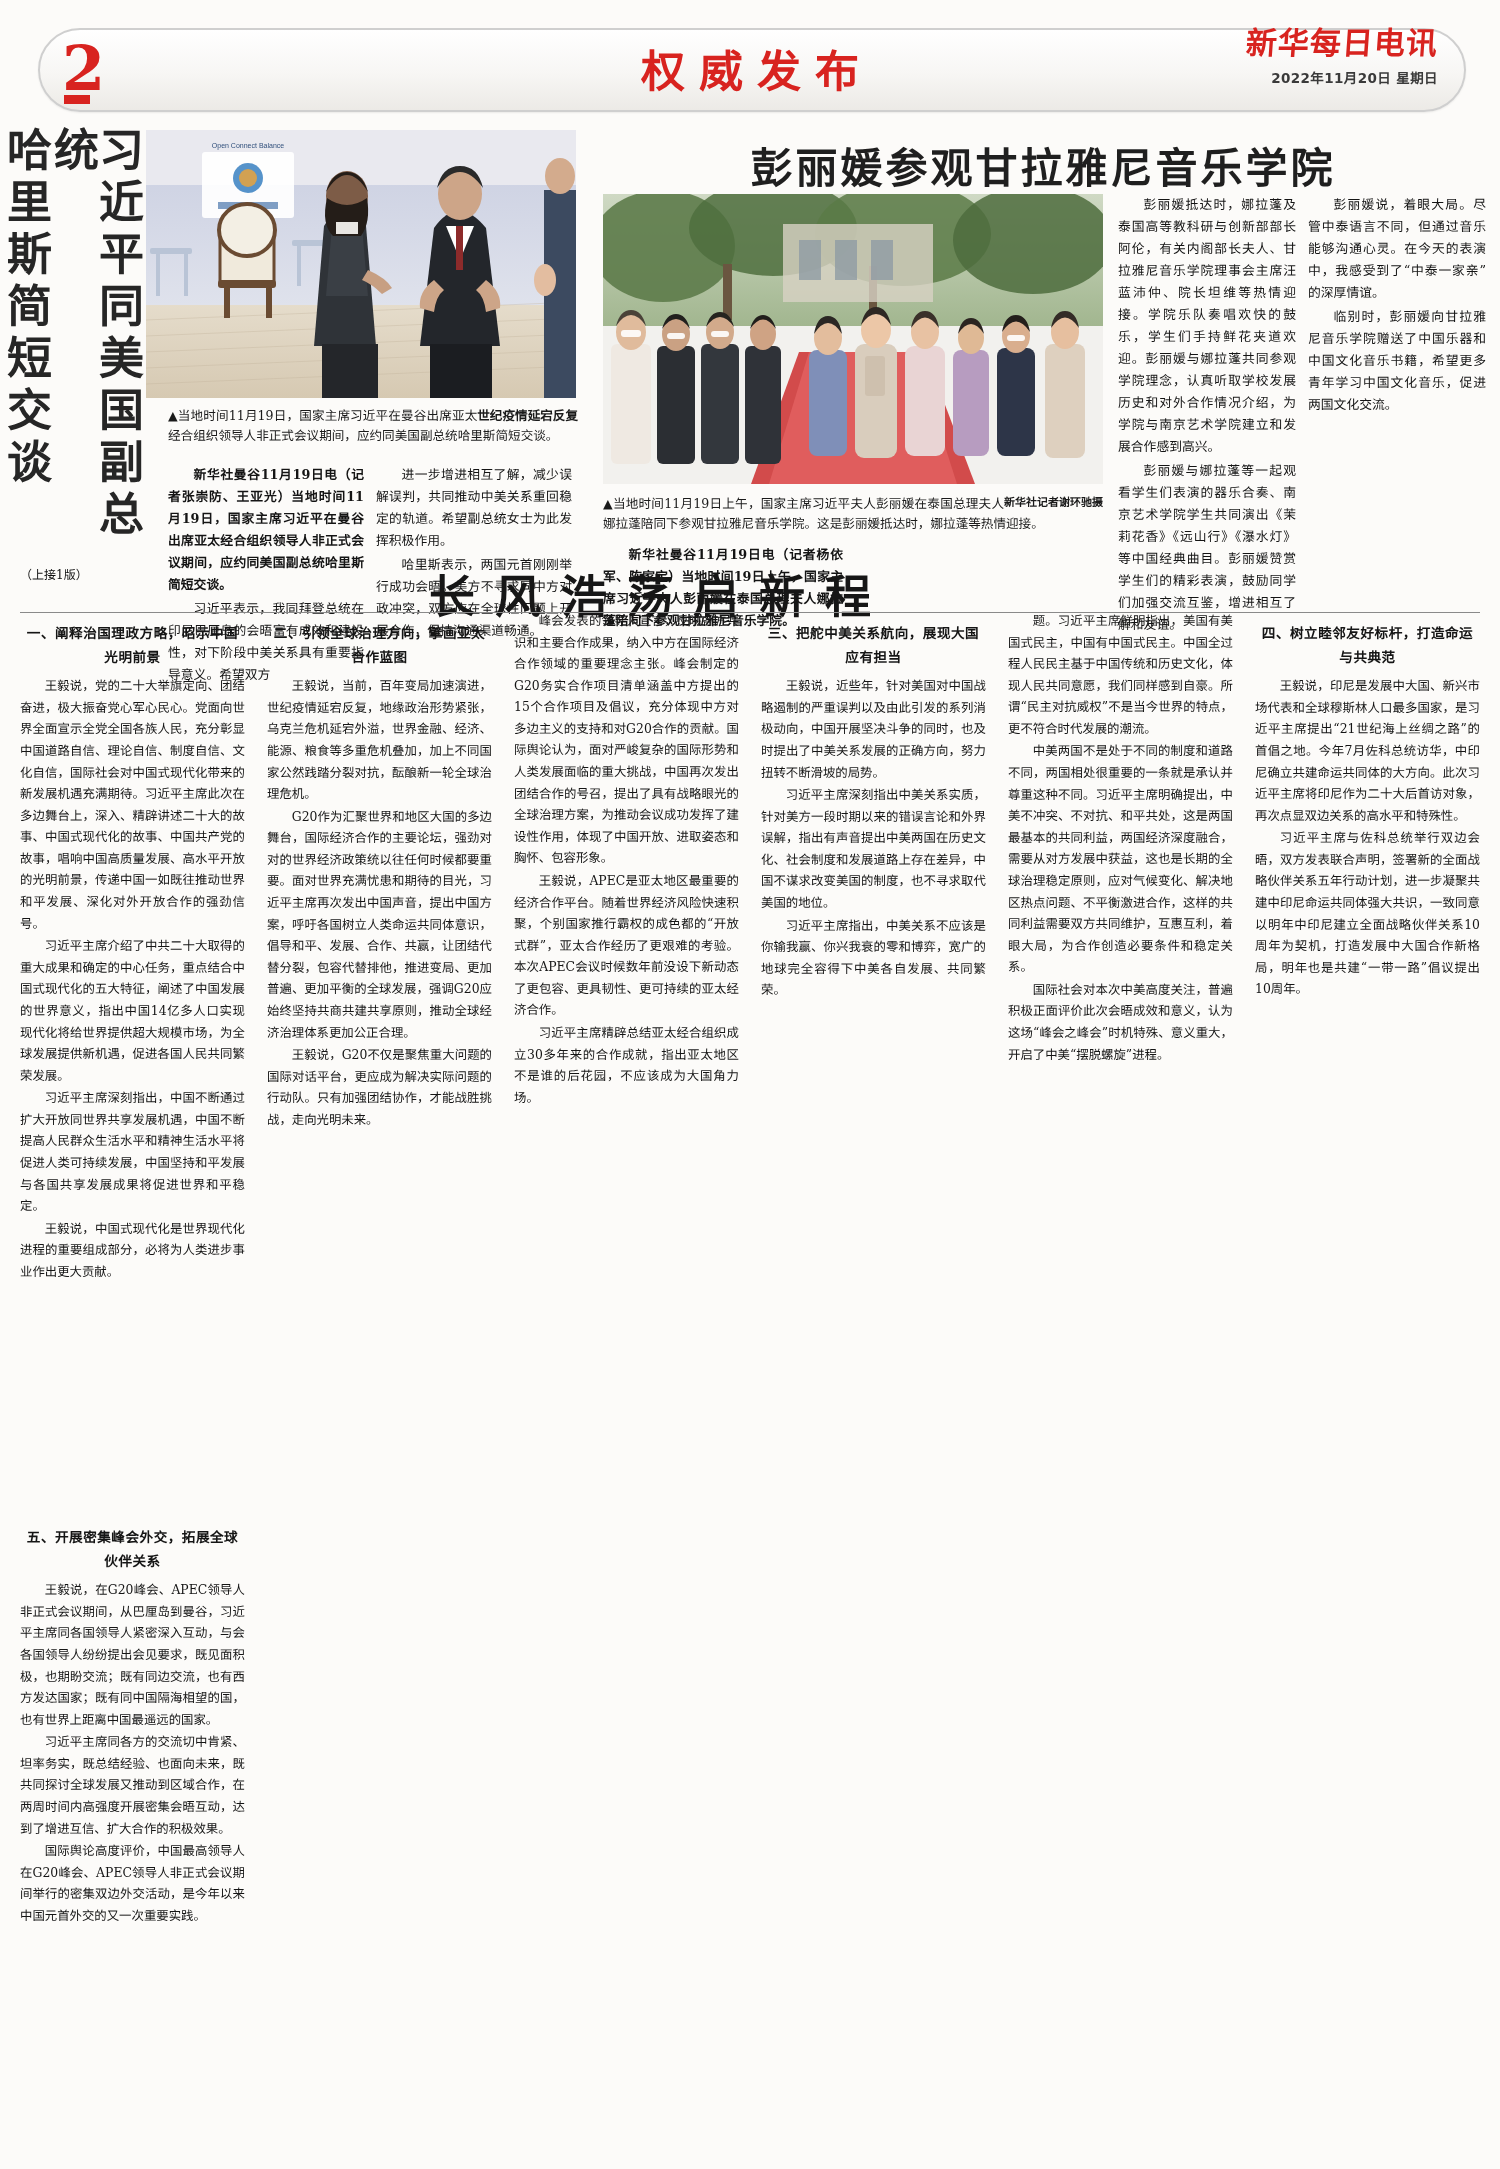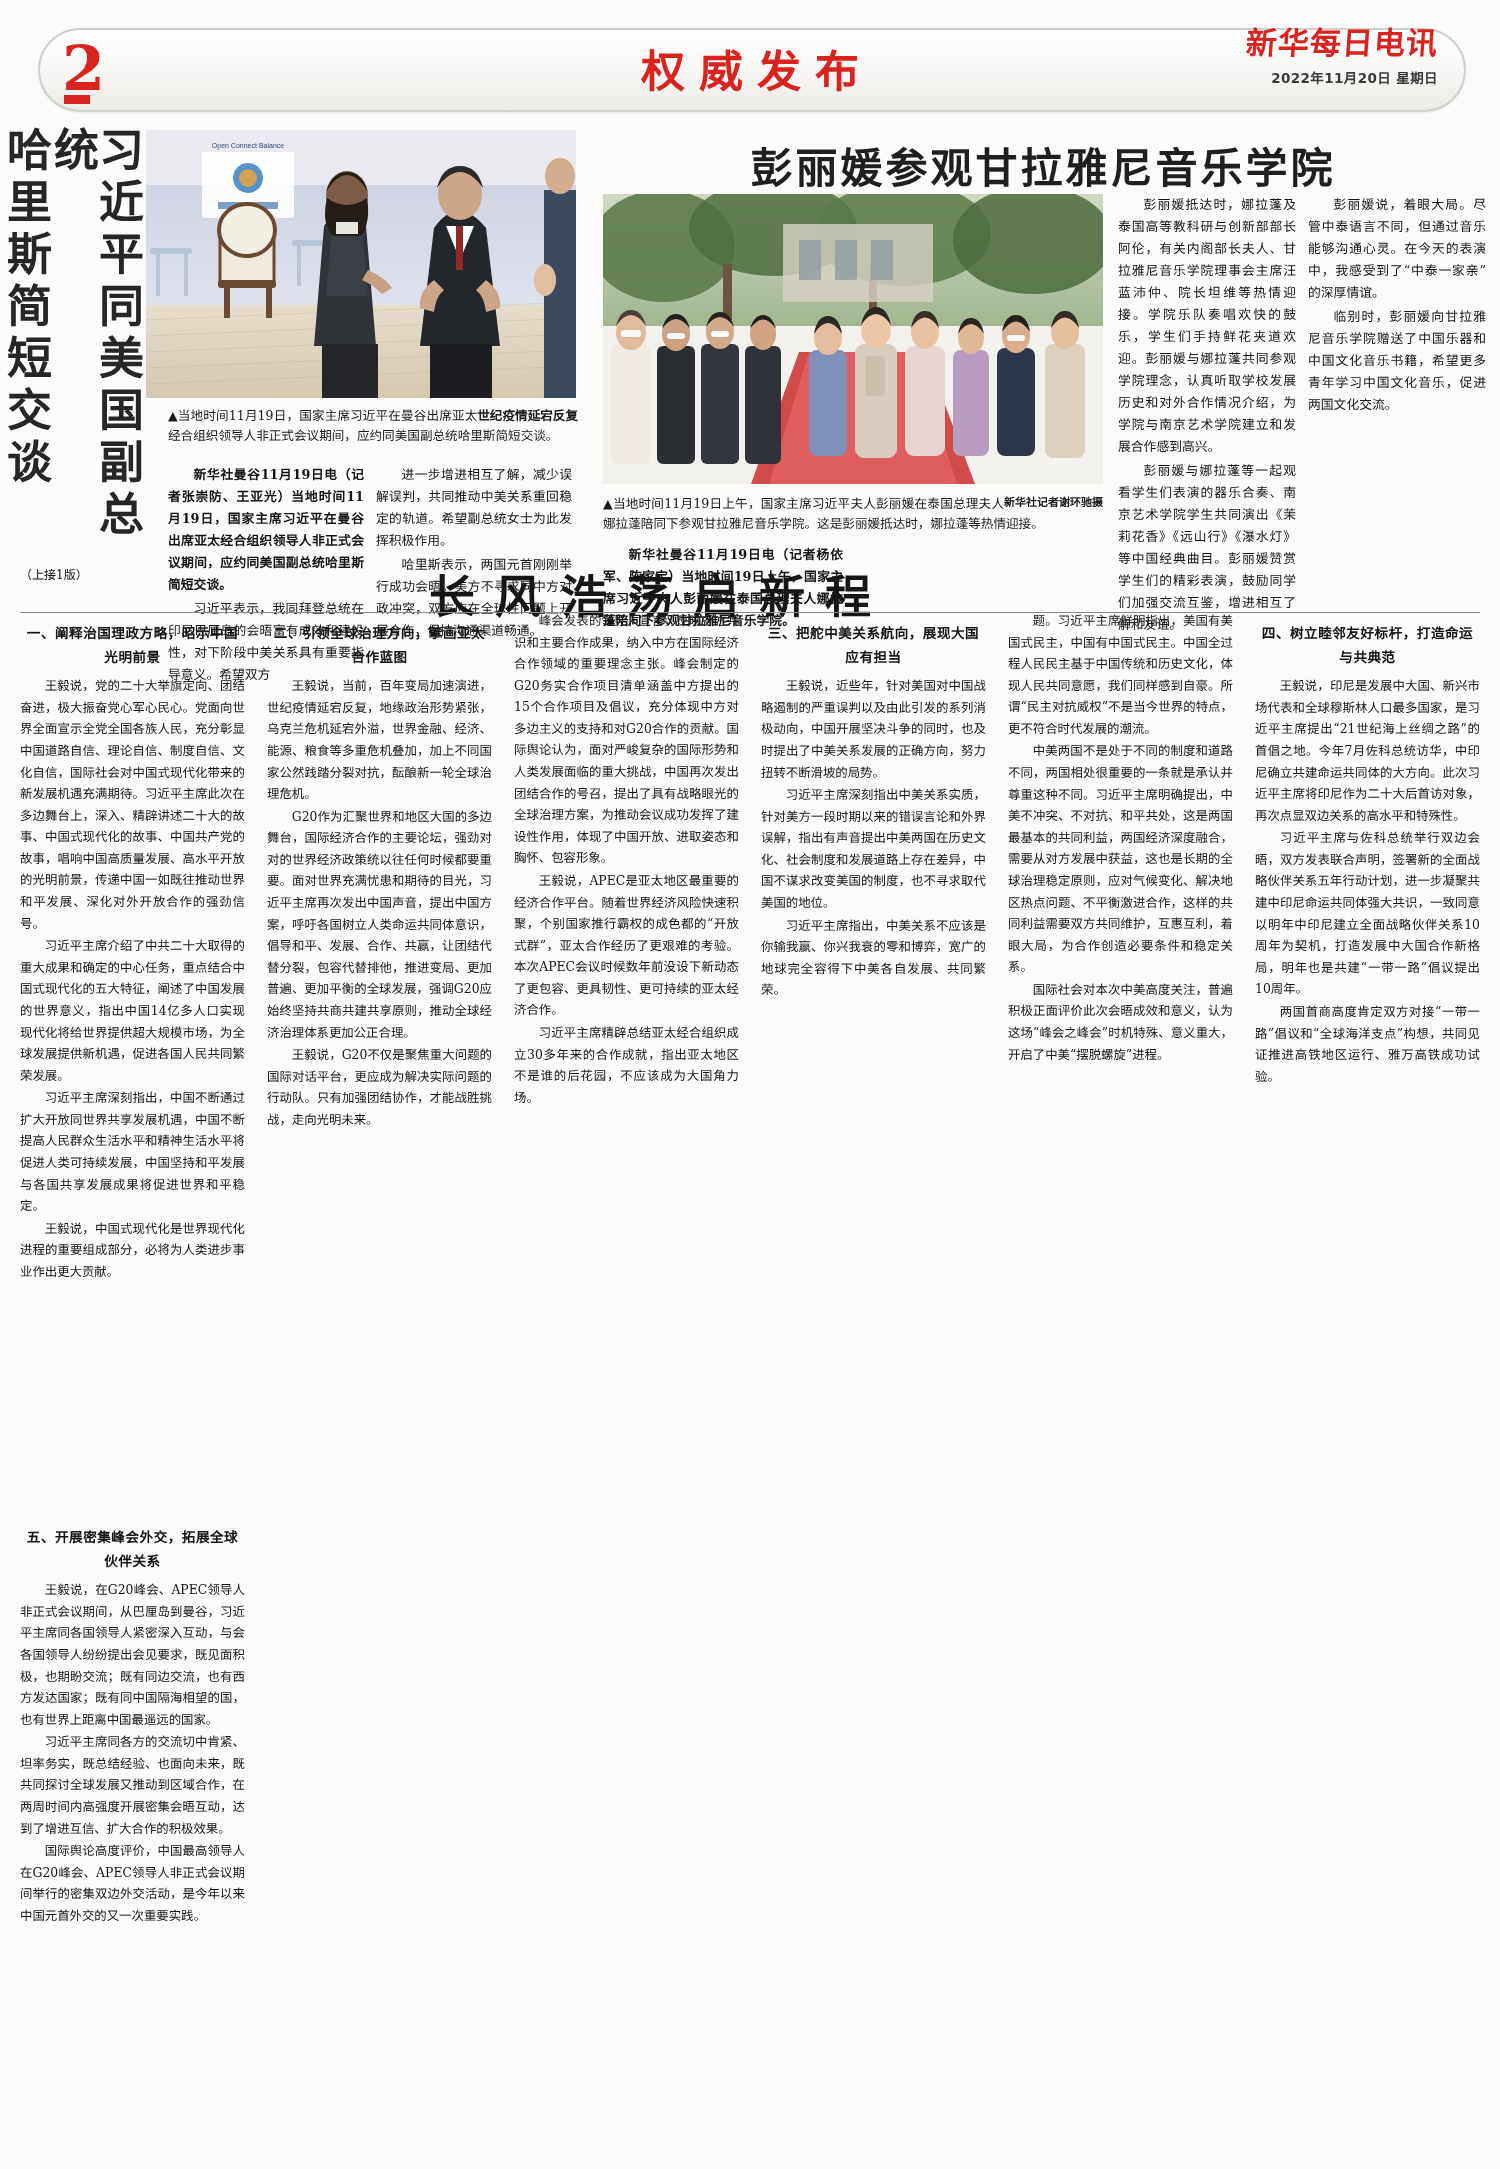--- a/index.html
+++ b/index.html
@@ -387,21 +387,20 @@
     <div class="bcol">
       <p>题。习近平主席鲜明指出，美国有美国式民主，中国有中国式民主。中国全过程人民民主基于中国传统和历史文化，体现人民共同意愿，我们同样感到自豪。所谓“民主对抗威权”不是当今世界的特点，更不符合时代发展的潮流。</p>
       <p>中美两国不是处于不同的制度和道路不同，两国相处很重要的一条就是承认并尊重这种不同。习近平主席明确提出，中美不冲突、不对抗、和平共处，这是两国最基本的共同利益，两国经济深度融合，需要从对方发展中获益，这也是长期的全球治理稳定原则，应对气候变化、解决地区热点问题、不平衡激进合作，这样的共同利益需要双方共同维护，互惠互利，着眼大局，为合作创造必要条件和稳定关系。</p>
       <p>国际社会对本次中美高度关注，普遍积极正面评价此次会晤成效和意义，认为这场“峰会之峰会”时机特殊、意义重大，开启了中美“摆脱螺旋”进程。</p>
     </div>
 
     <div class="bcol">
       <h3>四、树立睦邻友好标杆，打造命运与共典范</h3>
       <p>王毅说，印尼是发展中大国、新兴市场代表和全球穆斯林人口最多国家，是习近平主席提出“21世纪海上丝绸之路”的首倡之地。今年7月佐科总统访华，中印尼确立共建命运共同体的大方向。此次习近平主席将印尼作为二十大后首访对象，再次点显双边关系的高水平和特殊性。</p>
       <p>习近平主席与佐科总统举行双边会晤，双方发表联合声明，签署新的全面战略伙伴关系五年行动计划，进一步凝聚共建中印尼命运共同体强大共识，一致同意以明年中印尼建立全面战略伙伴关系10周年为契机，打造发展中大国合作新格局，明年也是共建“一带一路”倡议提出10周年。</p>
-      <p>两国首商高度肯定双方对接“一带一路”倡议和“全球海洋支点”构想，共同见证推进高铁地区运行、雅万高铁成功试验。</p>
     </div>
 
     <div class="bcol">
       <h3>五、开展密集峰会外交，拓展全球伙伴关系</h3>
       <p>王毅说，在G20峰会、APEC领导人非正式会议期间，从巴厘岛到曼谷，习近平主席同各国领导人紧密深入互动，与会各国领导人纷纷提出会见要求，既见面积极，也期盼交流；既有同边交流，也有西方发达国家；既有同中国隔海相望的国，也有世界上距离中国最遥远的国家。</p>
       <p>习近平主席同各方的交流切中肯紧、坦率务实，既总结经验、也面向未来，既共同探讨全球发展又推动到区域合作，在两周时间内高强度开展密集会晤互动，达到了增进互信、扩大合作的积极效果。</p>
       <p>国际舆论高度评价，中国最高领导人在G20峰会、APEC领导人非正式会议期间举行的密集双边外交活动，是今年以来中国元首外交的又一次重要实践。</p>
     </div>
 
   </div>

